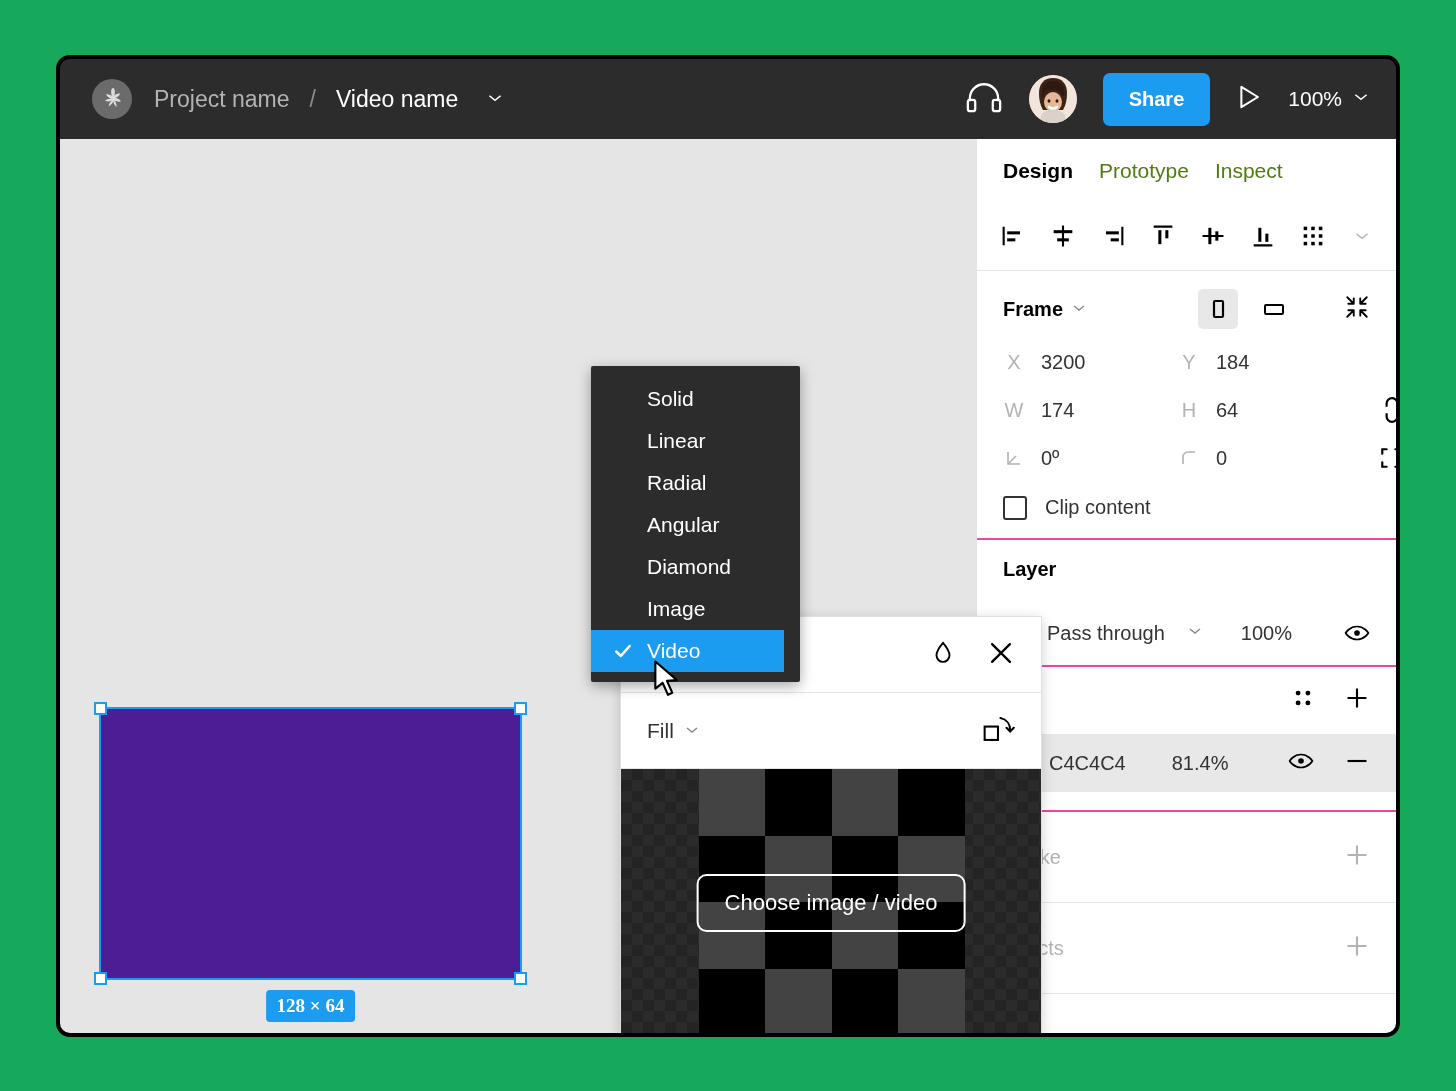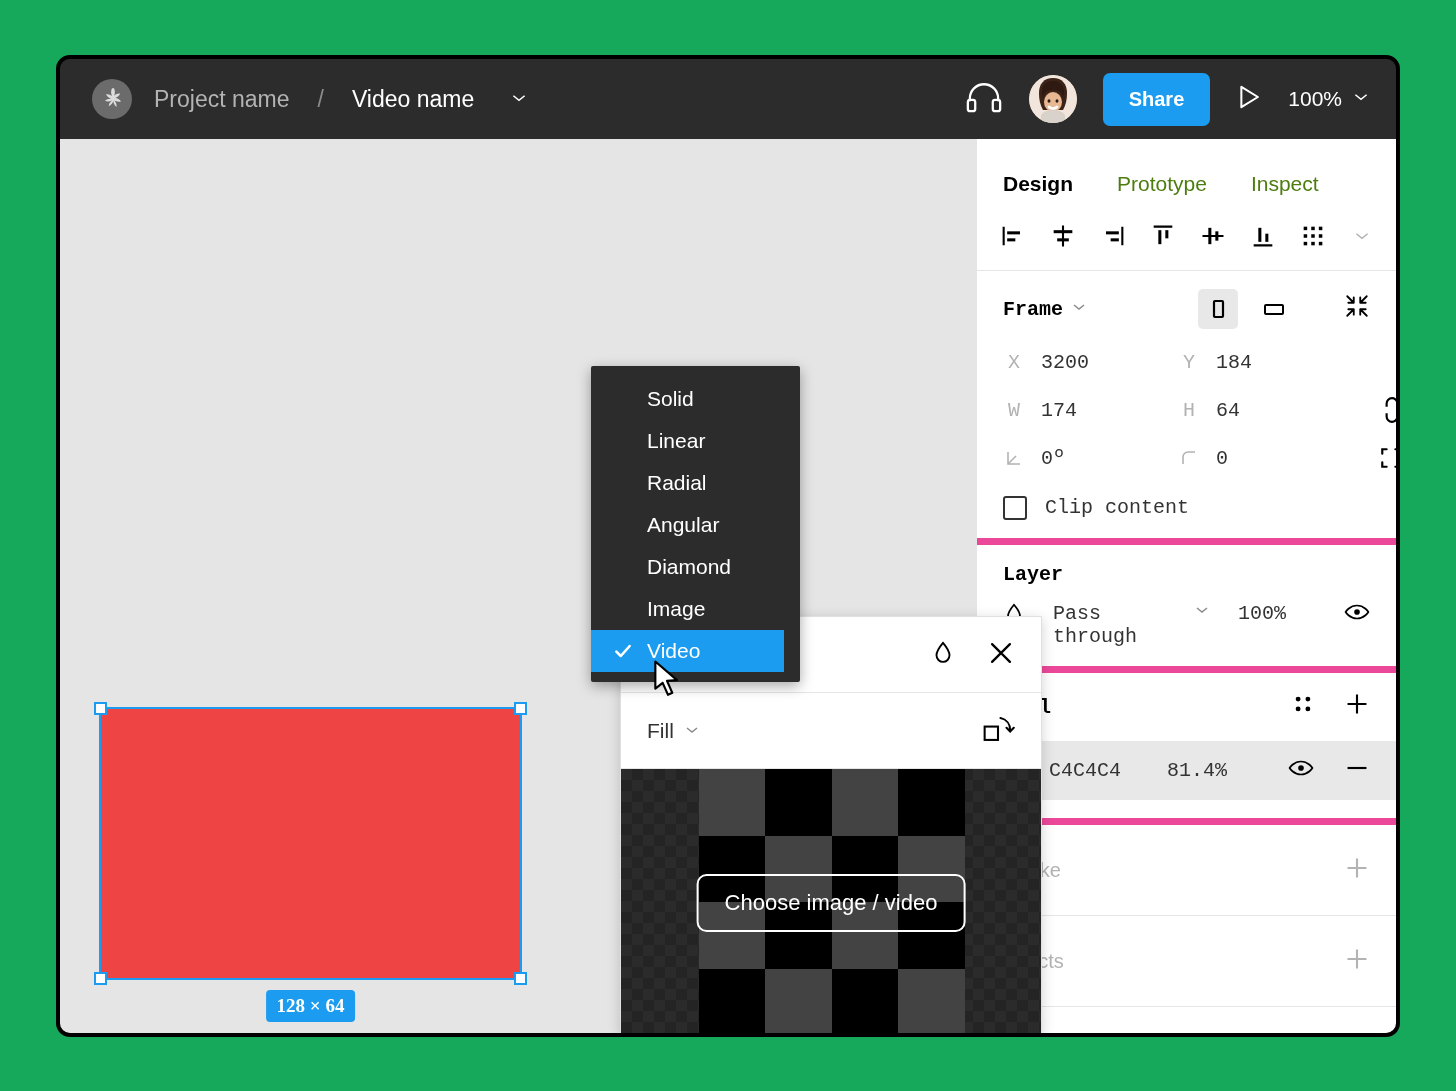--- a/index.html
+++ b/index.html
@@ -30,21 +30,21 @@
   }
   .logo-badge {
     width: 40px; height: 40px; border-radius: 50%;
     background: #6b6b6b;
     margin-left: 32px;
     display: flex; align-items: center; justify-content: center;
     flex: 0 0 auto;
   }
   .breadcrumb {
     display: flex; align-items: baseline;
-    margin-left: 22px; gap: 28px;
+    margin-left: 22px; gap: 20px;
     font-size: 23px;
   }
   .crumb-project { color: #b3b3b3; }
   .crumb-sep { color: #8c8c8c; }
   .crumb-file { color: #ffffff; }
   .chev-white { margin-left: 8px; }
   .topbar-right {
     margin-left: auto; margin-right: 26px;
     display: flex; align-items: center; gap: 26px;
   }
@@ -97,42 +97,41 @@
   }
 
   
   .right-panel {
     position: absolute; right: 0; top: 80px;
     width: 420px; height: 902px;
     background: #fff;
     border-left: 1px solid #e5e5e5;
   }
   .panel-tabs {
-    display: flex; align-items: center; gap: 44px;
-    padding: 28px 26px 0 26px;
+    display: flex; gap: 26px;
+    padding: 20px 26px 0 26px;
     height: 62px;
   }
   .panel-tab { font-size: 21px; color: #4d7c0f; cursor: pointer; }
   .panel-tab.active { color: #000; font-weight: bold; }
   .align-row {
     display: flex; align-items: center;
     padding: 14px 22px;
     gap: 22px;
     border-bottom: 1px solid #e5e5e5;
     height: 70px;
   }
   .align-btn {
     width: 32px; height: 32px;
     display: flex; align-items: center; justify-content: center;
     cursor: pointer;
   }
   .section {
     padding: 18px 26px;
-    border-bottom: 7px solid #ec4899;
-    font-family: Liberation Mono, monospace;
+    border-bottom: 2px solid #ec4899;
   }
   .sec-head {
     display: flex; align-items: center;
     font-size: 20px; font-weight: bold; color: #000;
   }
   .sec-head .chev { margin-left: 8px; }
   .sec-head-spacer { margin-left: auto; display: flex; align-items: center; gap: 16px; }
   .orient-btn {
     width: 40px; height: 40px; border-radius: 5px;
     display: flex; align-items: center; justify-content: center;
@@ -162,22 +161,22 @@
     margin-top: 26px;
   }
   .checkbox {
     width: 24px; height: 24px;
     border: 2px solid #333; border-radius: 3px;
     background: #fff;
   }
   .clip-label { font-size: 20px; color: #333; }
 
   .layer-row {
-    display: flex; align-items: flex-start;
-    margin-top: 16px; gap: 28px;
+    display: flex; align-items: center;
+    margin-top: 38px; gap: 22px;
   }
   .blend-name { font-size: 20px; color: #333; }
   .layer-opacity { margin-left: auto; font-size: 20px; color: #333; }
   .eye-wrap { margin-left: 30px; display:flex; align-items:center; }
 
   .fill-row {
     display: flex; align-items: center;
     gap: 18px;
     background: #e8e8e8;
     margin: 18px -26px 0 -26px;
@@ -347,21 +346,21 @@
         <span>
           <svg width="18" height="18" viewBox="0 0 16 16">
               <path d="M3 6l5 4 5-4" fill="none" stroke="#fff" stroke-width="1.4"></path>
             </svg>
         </span>
       </span>
     </div>
   </div>
 
   <div class="canvas">
-    <div class="selection-box" style="background: #ef4444; font-family: Liberation Serif, serif;">
+    <div class="selection-box" style="background: #4c1d95; font-family: Liberation Serif, serif;">
       <span class="handle tl"></span>
       <span class="handle tr"></span>
       <span class="handle bl"></span>
       <span class="handle br"></span>
       <span class="size-badge">128 × 64</span>
     </div>
   </div>
 
   <div class="right-panel">
 

